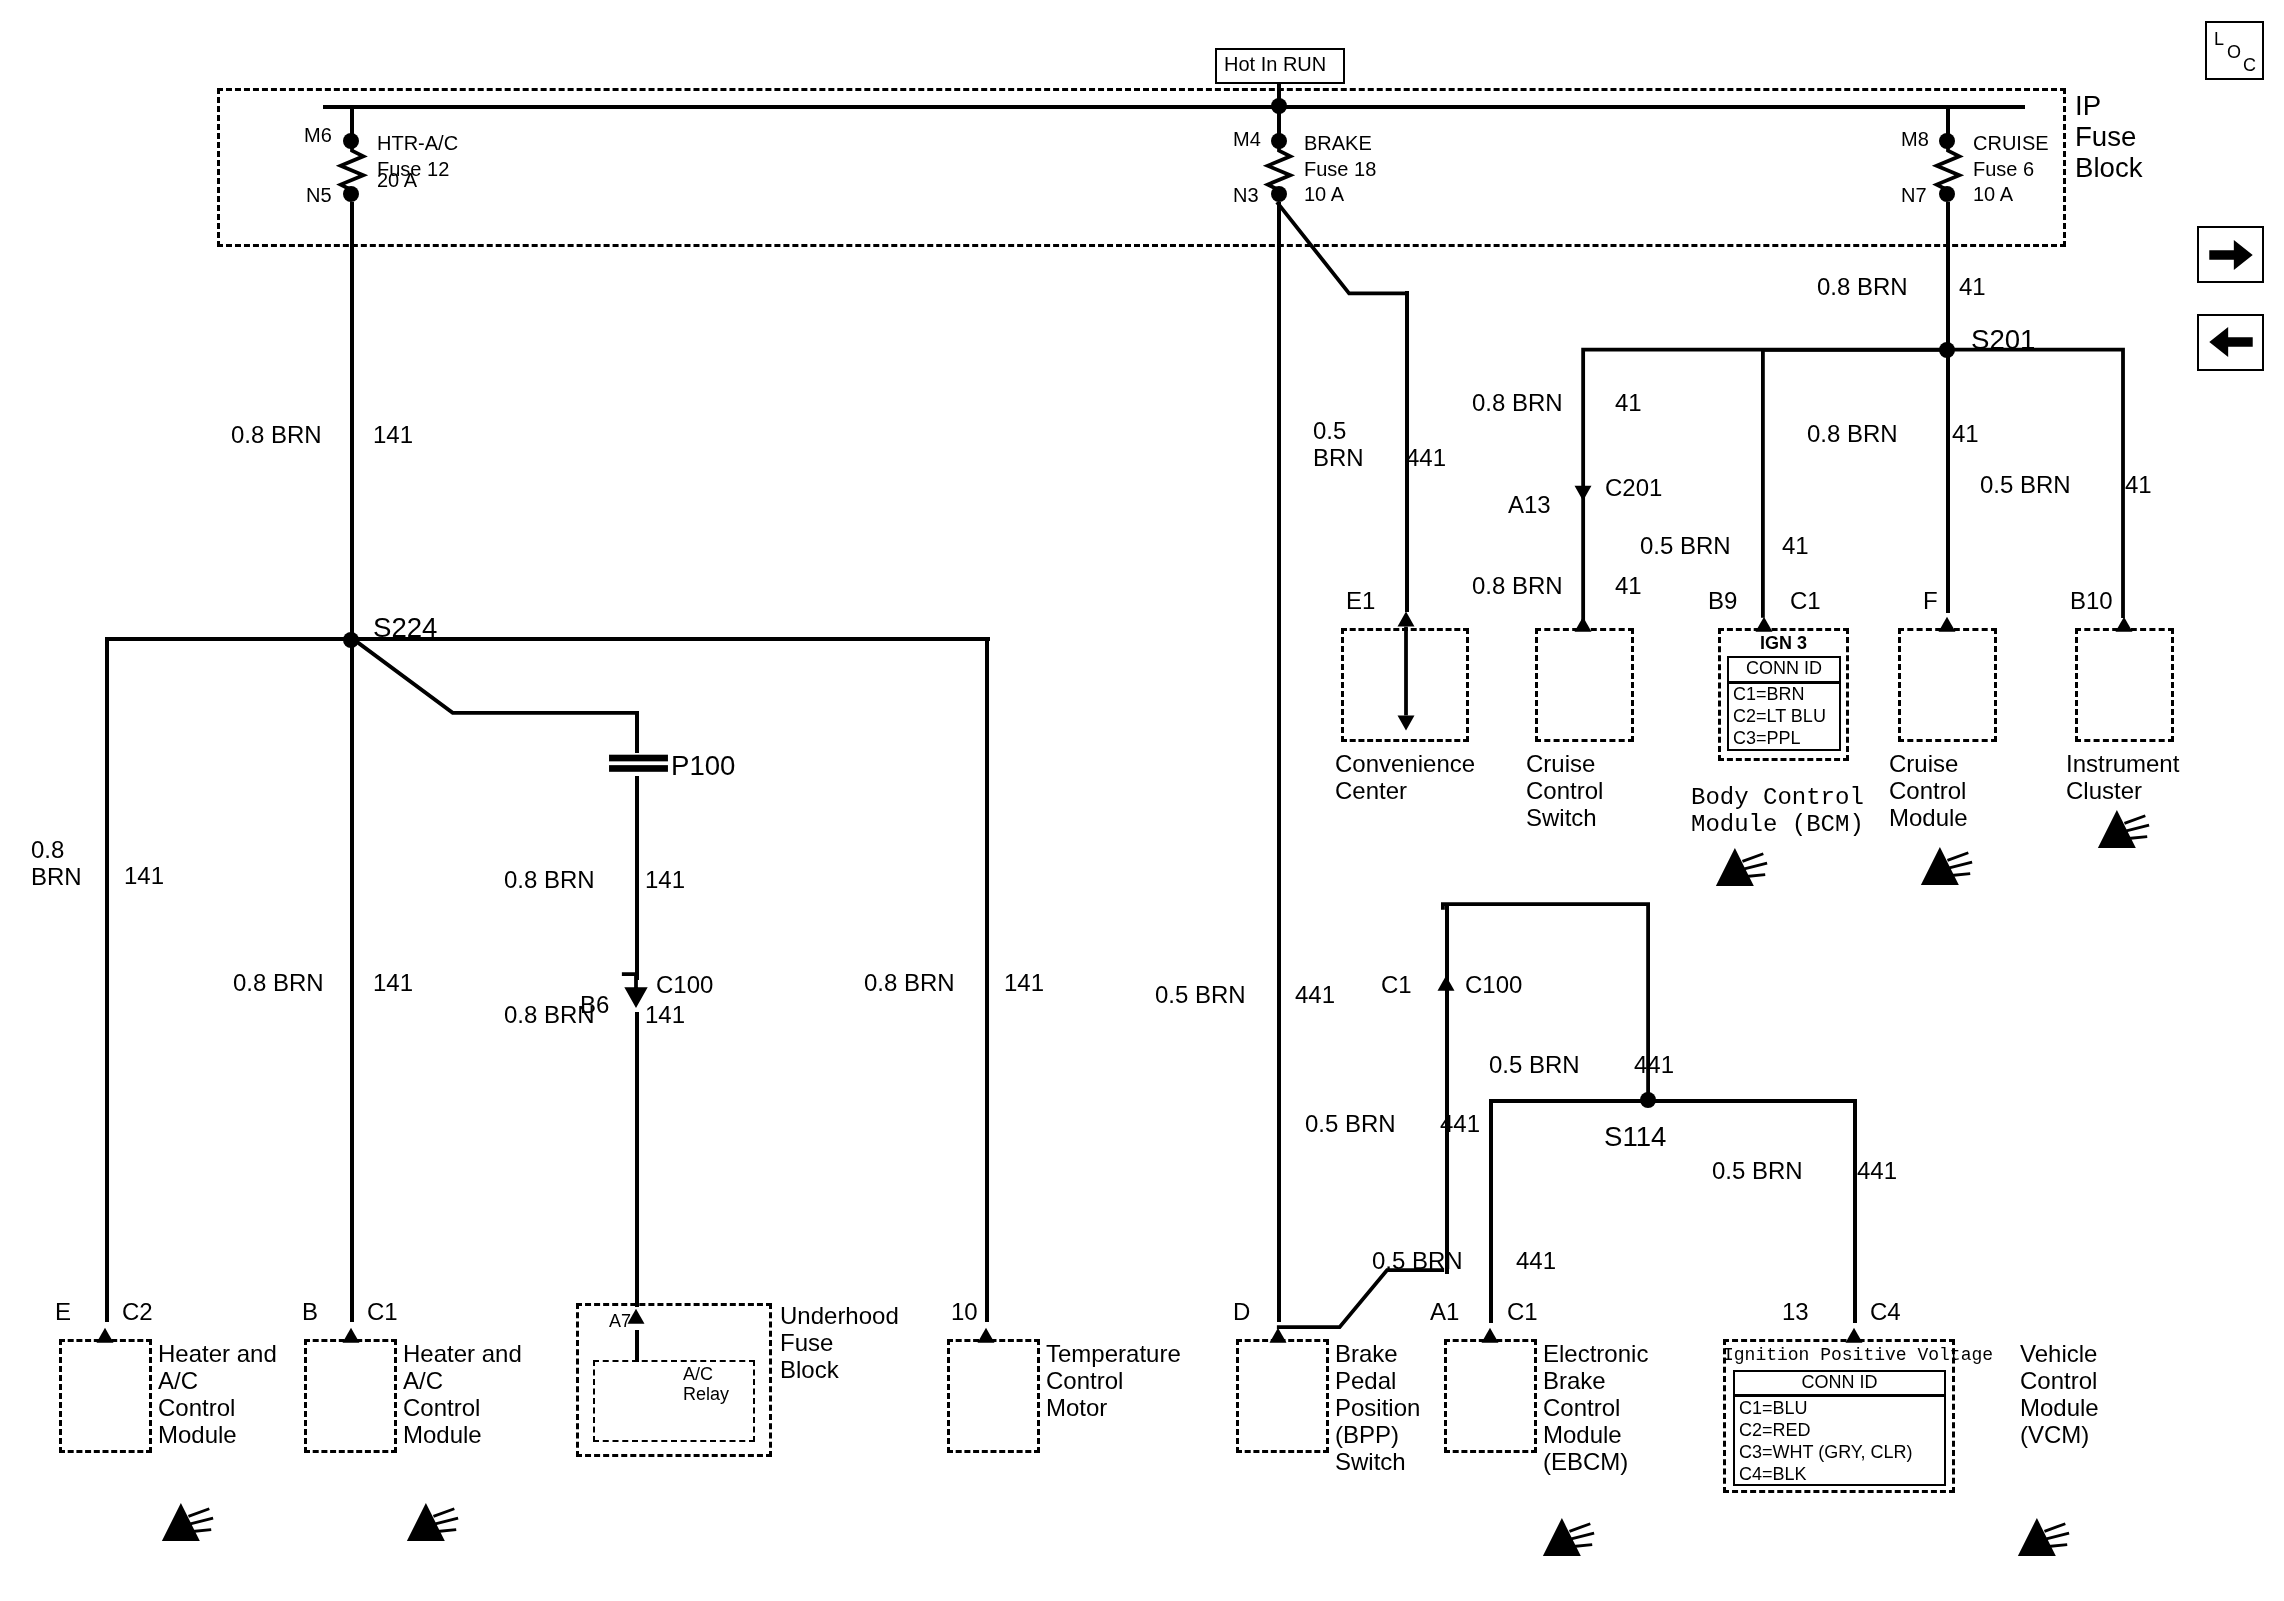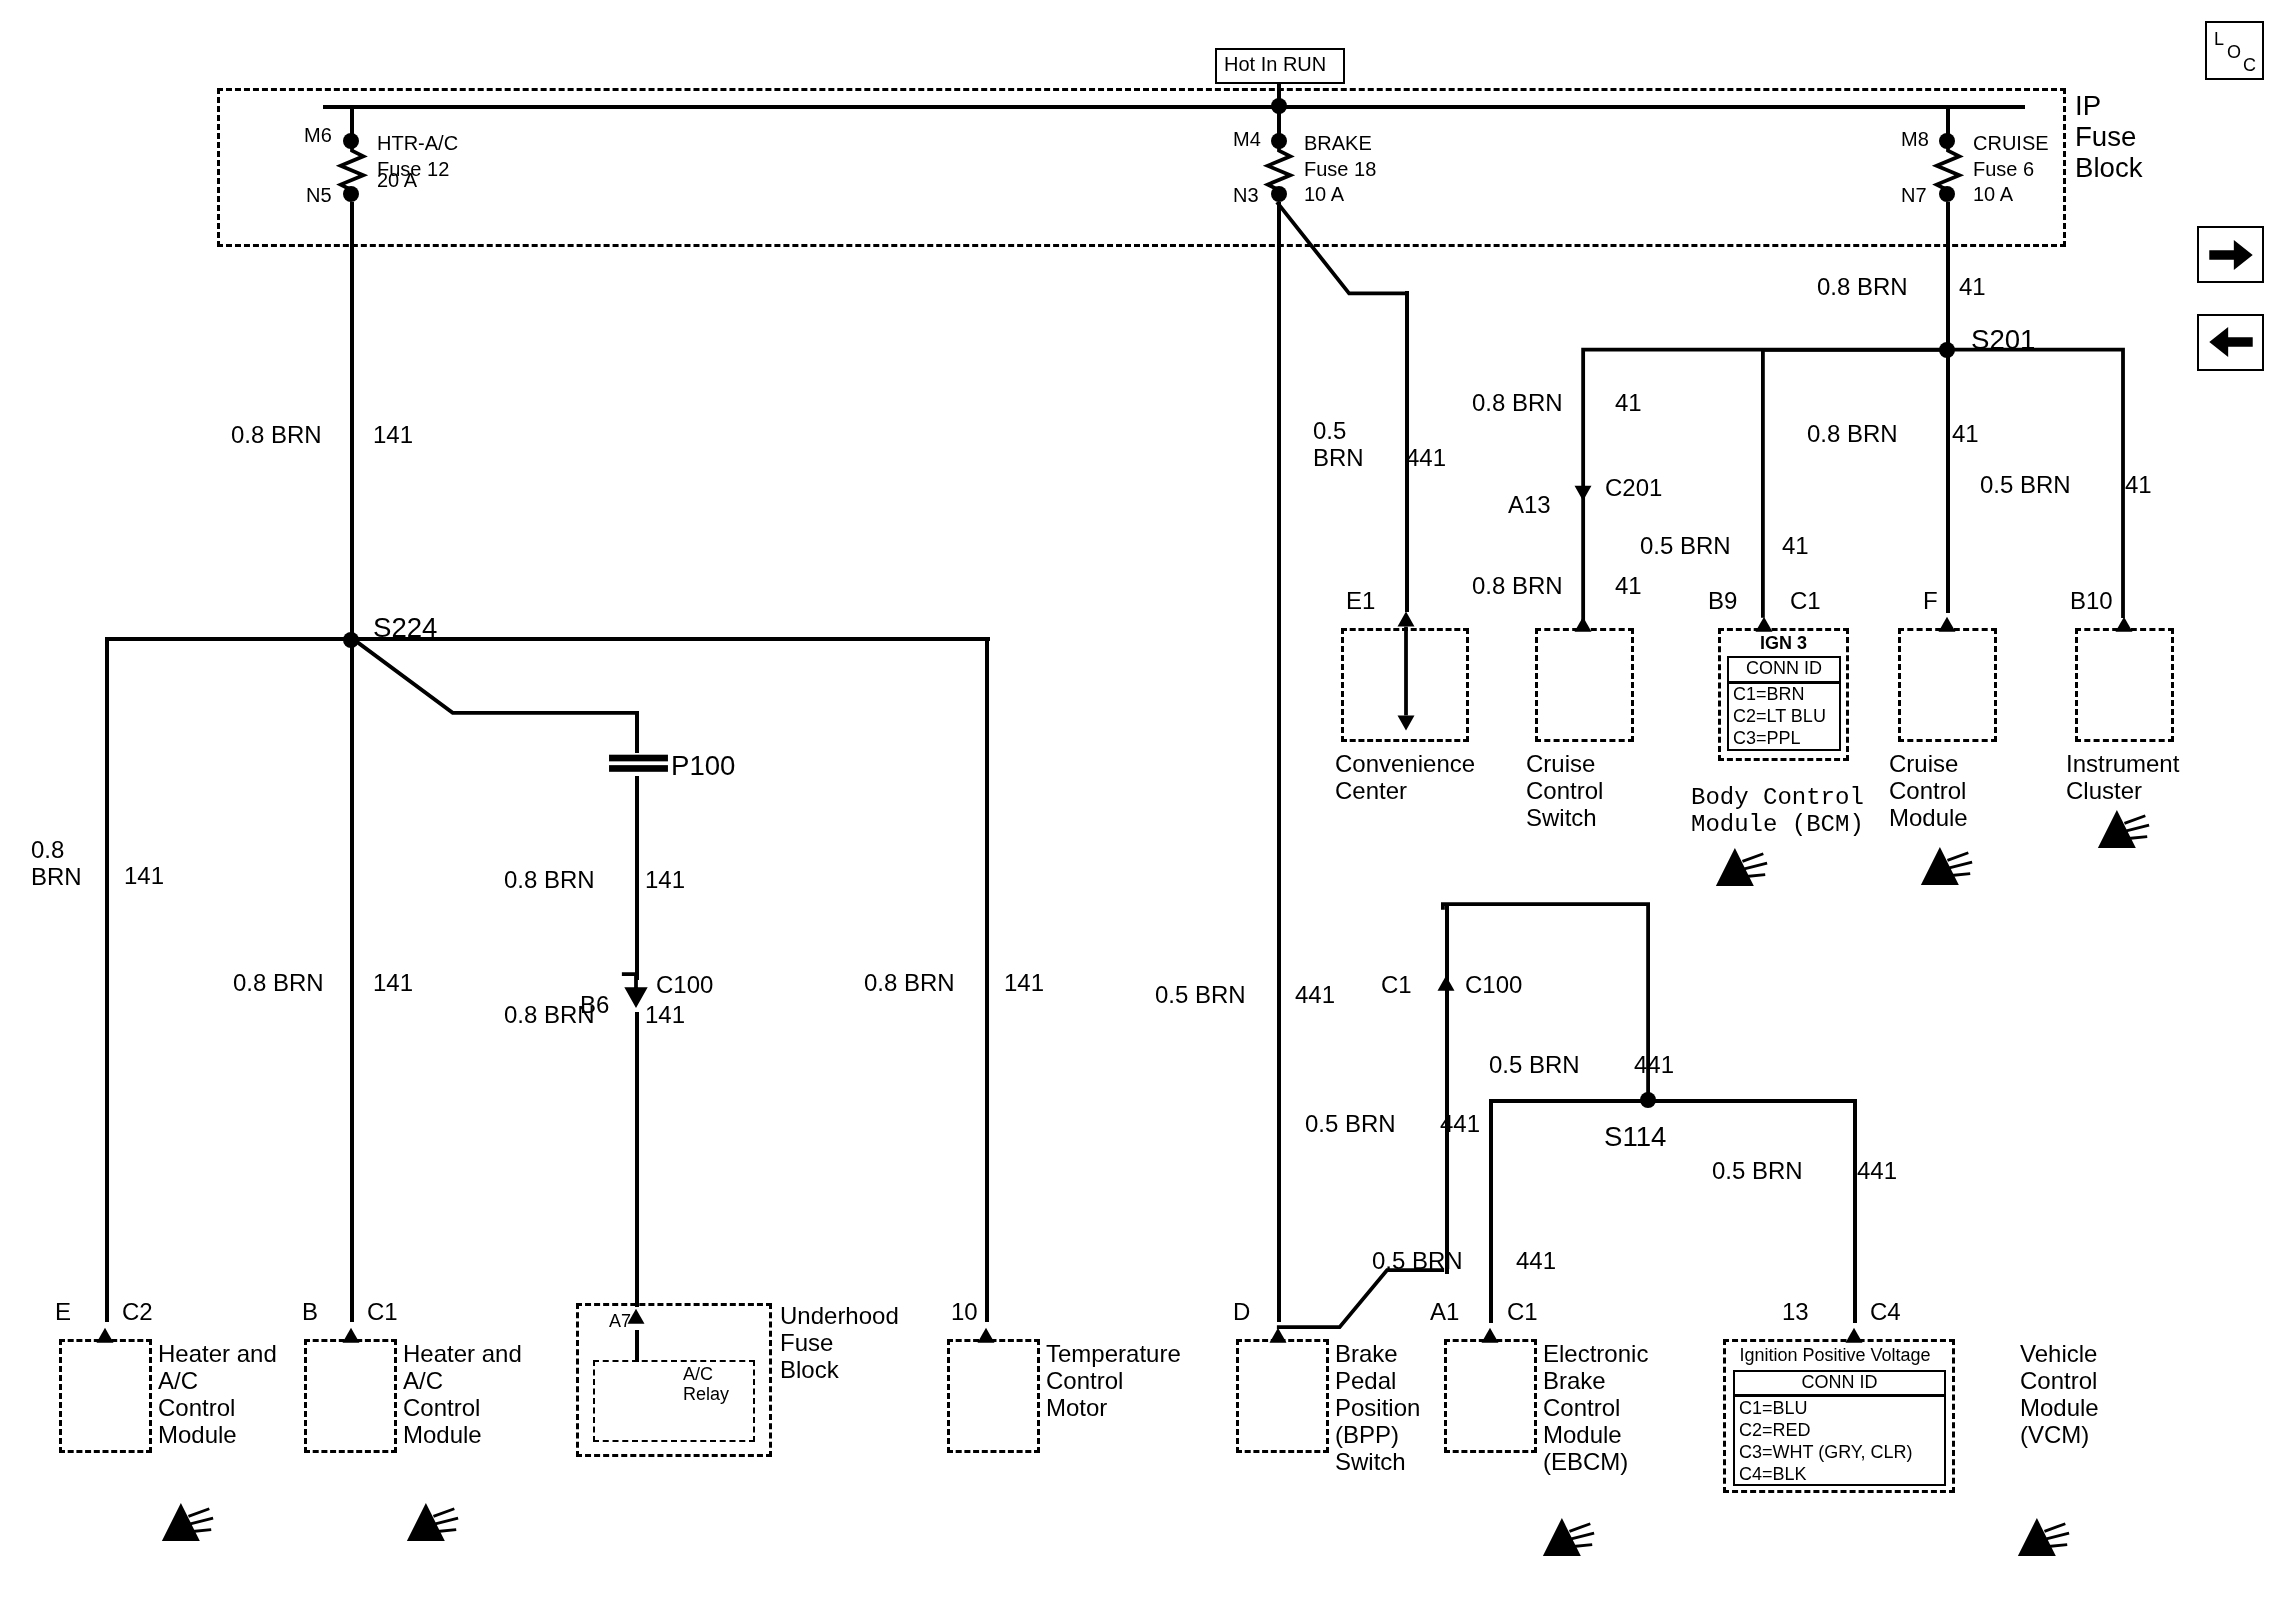--- a/index.html
+++ b/index.html
@@ -341,21 +341,21 @@
     <path d="M2 42 L22 2 L42 42 Z" fill="#000"></path>
     <path d="M30 16 L52 8 M32 24 L56 18 M34 32 L54 30" stroke="#000" stroke-width="3"></path>
   </svg>
 
   <svg class="ln" style="left:1838px;top:1320px;background:none;" width="32" height="28.5" viewBox="0 0 34 30">
     <path d="M8 24 L17 8 L26 24 Z" fill="#000"></path>
   </svg>
   <div class="lbl" style="left:1782px;top:1299px;">13</div>
   <div class="lbl" style="left:1870px;top:1299px;">C4</div>
   <div class="dashbox" style="left:1723px;top:1339px;width:232px;height:154px;"></div>
-  <div class="lbl xsm center" style="left:1723px;top:1345px;width:224px;">Ignition Positive Voltage</div>
+  <div class="lbl xsm center" style="left:1723px;top:1345px;width:224px;font-family:Liberation Mono, monospace;">Ignition Positive Voltage</div>
   <div class="solidbox" style="left:1733px;top:1370px;width:213px;height:116px;"></div>
   <div class="lbl xsm center" style="left:1733px;top:1372px;width:213px;">CONN ID</div>
   <div class="ln h" style="left:1733px;top:1394px;width:213px;height:2.9px;"></div>
   <div class="lbl xsm" style="left:1739px;top:1398px;">C1=BLU</div>
   <div class="lbl xsm" style="left:1739px;top:1420px;">C2=RED</div>
   <div class="lbl xsm" style="left:1739px;top:1442px;">C3=WHT (GRY, CLR)</div>
   <div class="lbl xsm" style="left:1739px;top:1464px;">C4=BLK</div>
   <div class="lbl" style="left:2020px;top:1341px;">Vehicle
 Control
 Module

